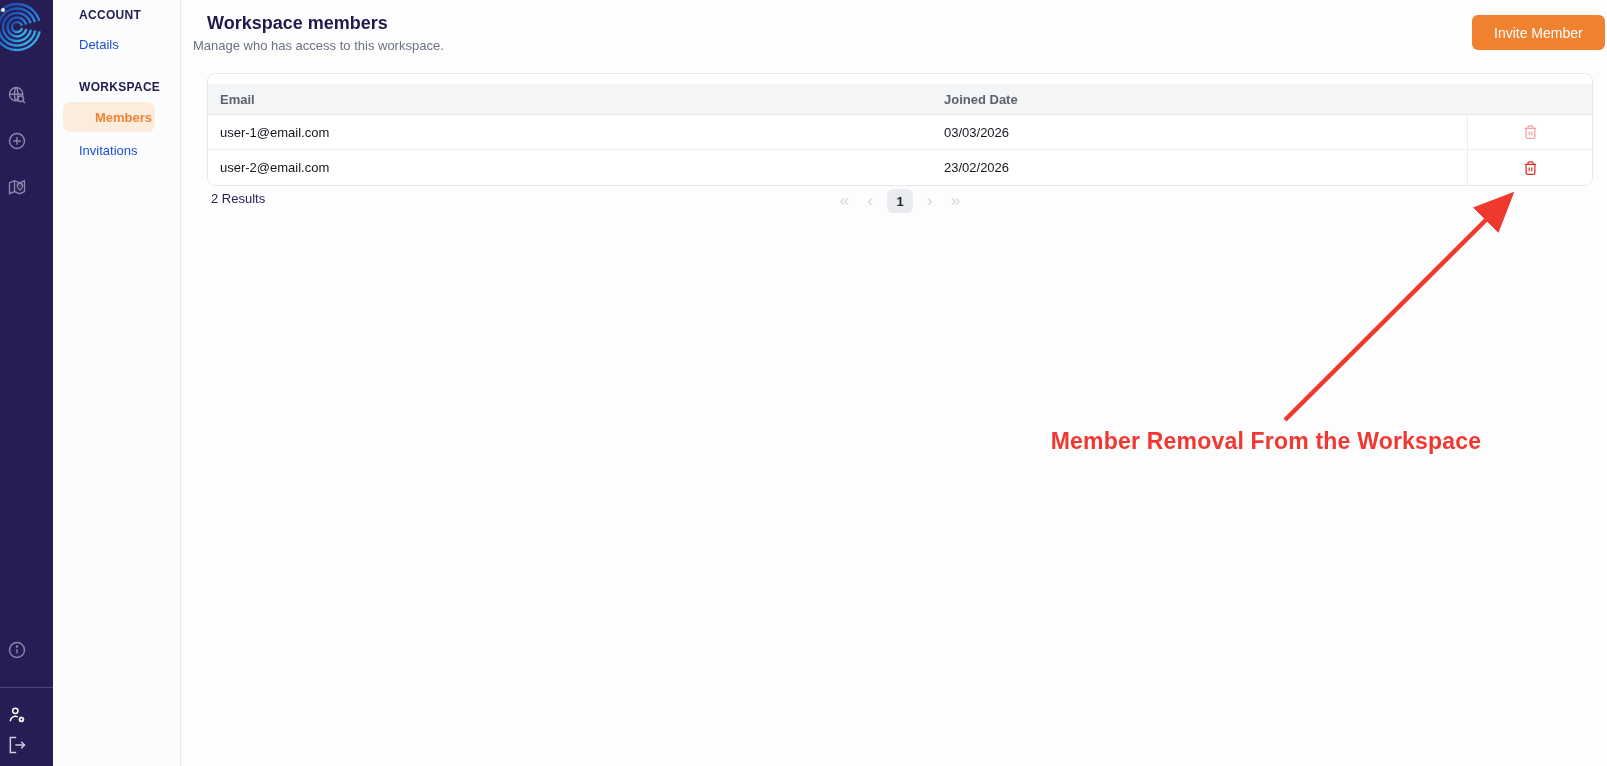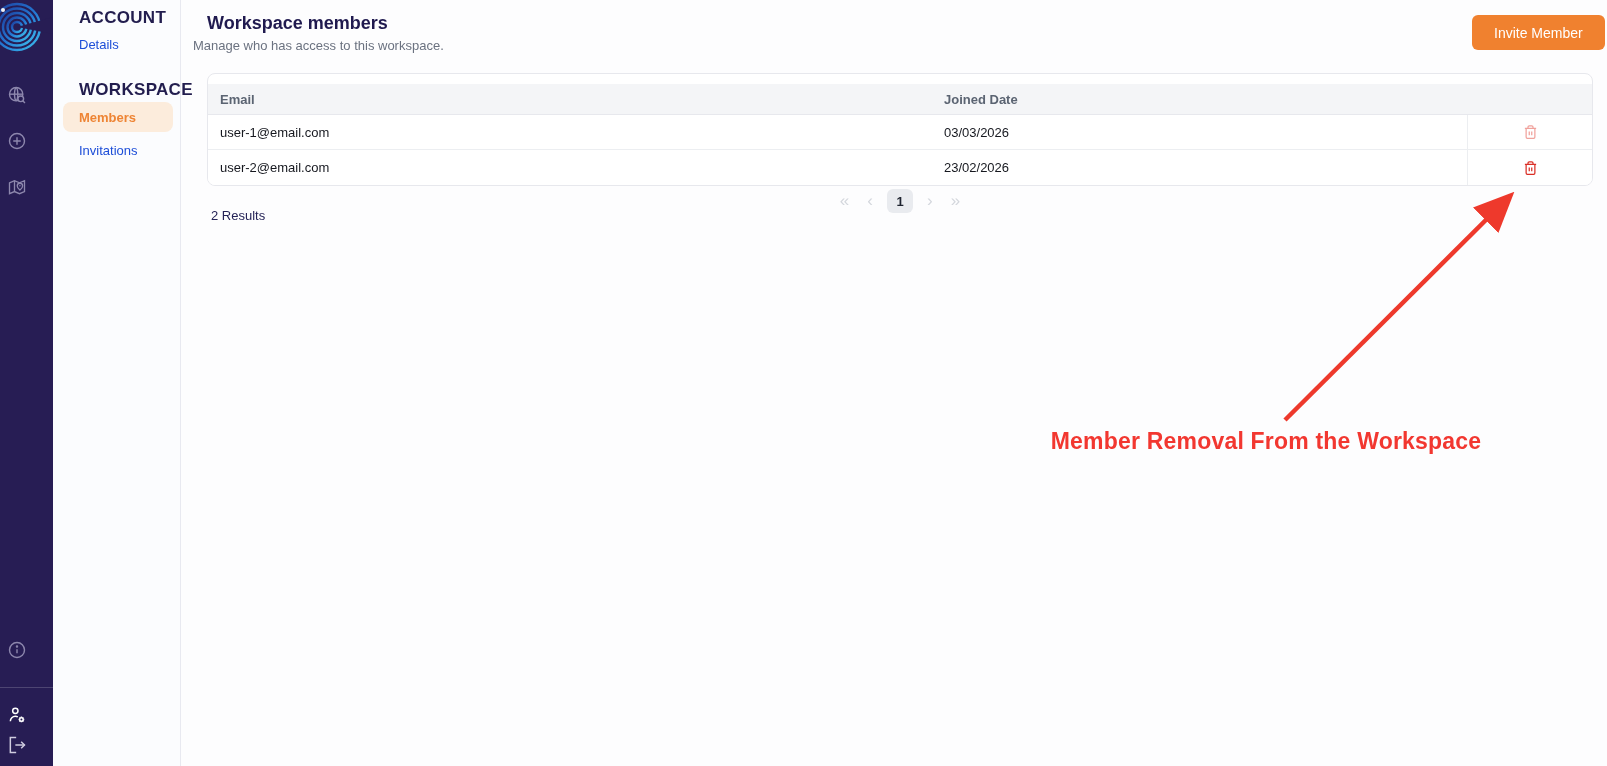--- a/index.html
+++ b/index.html
@@ -21,30 +21,30 @@
   .rail-divider { position:absolute; left:0; top:687px; width:53px; height:1px; background:rgba(255,255,255,0.18); }
   .logo-wrap { position:absolute; left:0; top:0; width:53px; height:54px; }
   .logo-dot { position:absolute; left:1px; top:8px; width:4px; height:4px; border-radius:50%; background:#f2f2f6; }
 
   
   .nav-side {
     position:absolute; left:53px; top:0; width:128px; height:766px;
     background:#fbfcfe; border-right:1px solid #e8e9f0; z-index:4;
   }
   .nav-section-title {
-    position:absolute; left:26px; font-size:17px; font-weight:700;
+    position:absolute; left:26px; font-size:12px; font-weight:700;
     color:#221d4e; letter-spacing:0.3px;
   }
   .nav-item {
     position:absolute; left:26px; font-size:13px; color:#1d4ed8; cursor:pointer; white-space:nowrap;
   }
   .nav-item-active {
-    position:absolute; left:10px; top:102px; width:110px; height:30px;
+    position:absolute; left:10px; top:102px; width:92px; height:30px;
     background:#fcecdc; border-radius:8px; display:flex; align-items:center;
-    padding-left:16px; cursor:pointer;
+    padding-left:32px; cursor:pointer;
   }
   .nav-item-active span { font-size:13px; font-weight:700; color:#ee8434; }
 
   
   .main { position:absolute; left:181px; top:0; width:1426px; height:596px; }
   .page-title { position:absolute; left:26px; top:13px; font-size:18px; font-weight:700; color:#201a4f; }
   .page-subtitle { position:absolute; left:12px; top:38px; font-size:13px; color:#6b7280; }
   .invite-btn {
     position:absolute; left:1291px; top:15px; height:35px; padding:0 22px;
     background:#f0812f; border:none; border-radius:6px; color:#ffffff;
@@ -73,21 +73,21 @@
     display:flex; align-items:center; justify-content:center;
   }
   .trash-btn { background:none; border:none; cursor:pointer; width:22px; height:22px;
     display:flex; align-items:center; justify-content:center; }
   .trash-btn svg { width:15px; height:16px; }
   .trash-muted { color:#f0a29c; }
   .trash-active { color:#da2f26; }
 
   
   .pager-bar { position:absolute; left:26px; top:189px; width:1386px; height:26px; }
-  .results { position:absolute; left:4px; top:19px; font-size:13px; font-weight:500; color:#252357; }
+  .results { position:absolute; left:4px; top:2px; font-size:13px; font-weight:500; color:#252357; }
   .pager { position:absolute; left:0; right:0; top:0; display:flex; justify-content:center; align-items:center; gap:10px; }
   .pg-nav { background:none; border:none; font-size:17px; color:#d4d7dd; cursor:pointer; line-height:24px;
     font-family:"Liberation Sans", sans-serif; padding:0 4px; }
   .pg-page { width:26px; height:24px; background:#e9ebef; border:none; border-radius:6px;
     font-size:13px; font-weight:600; color:#1f2430; cursor:pointer;
     display:flex; align-items:center; justify-content:center; font-family:"Liberation Sans", sans-serif; }
 
   
   .annotation-arrow { position:absolute; left:0; top:0; width:1607px; height:766px; pointer-events:none; z-index:9; }
   .annotation-text {

